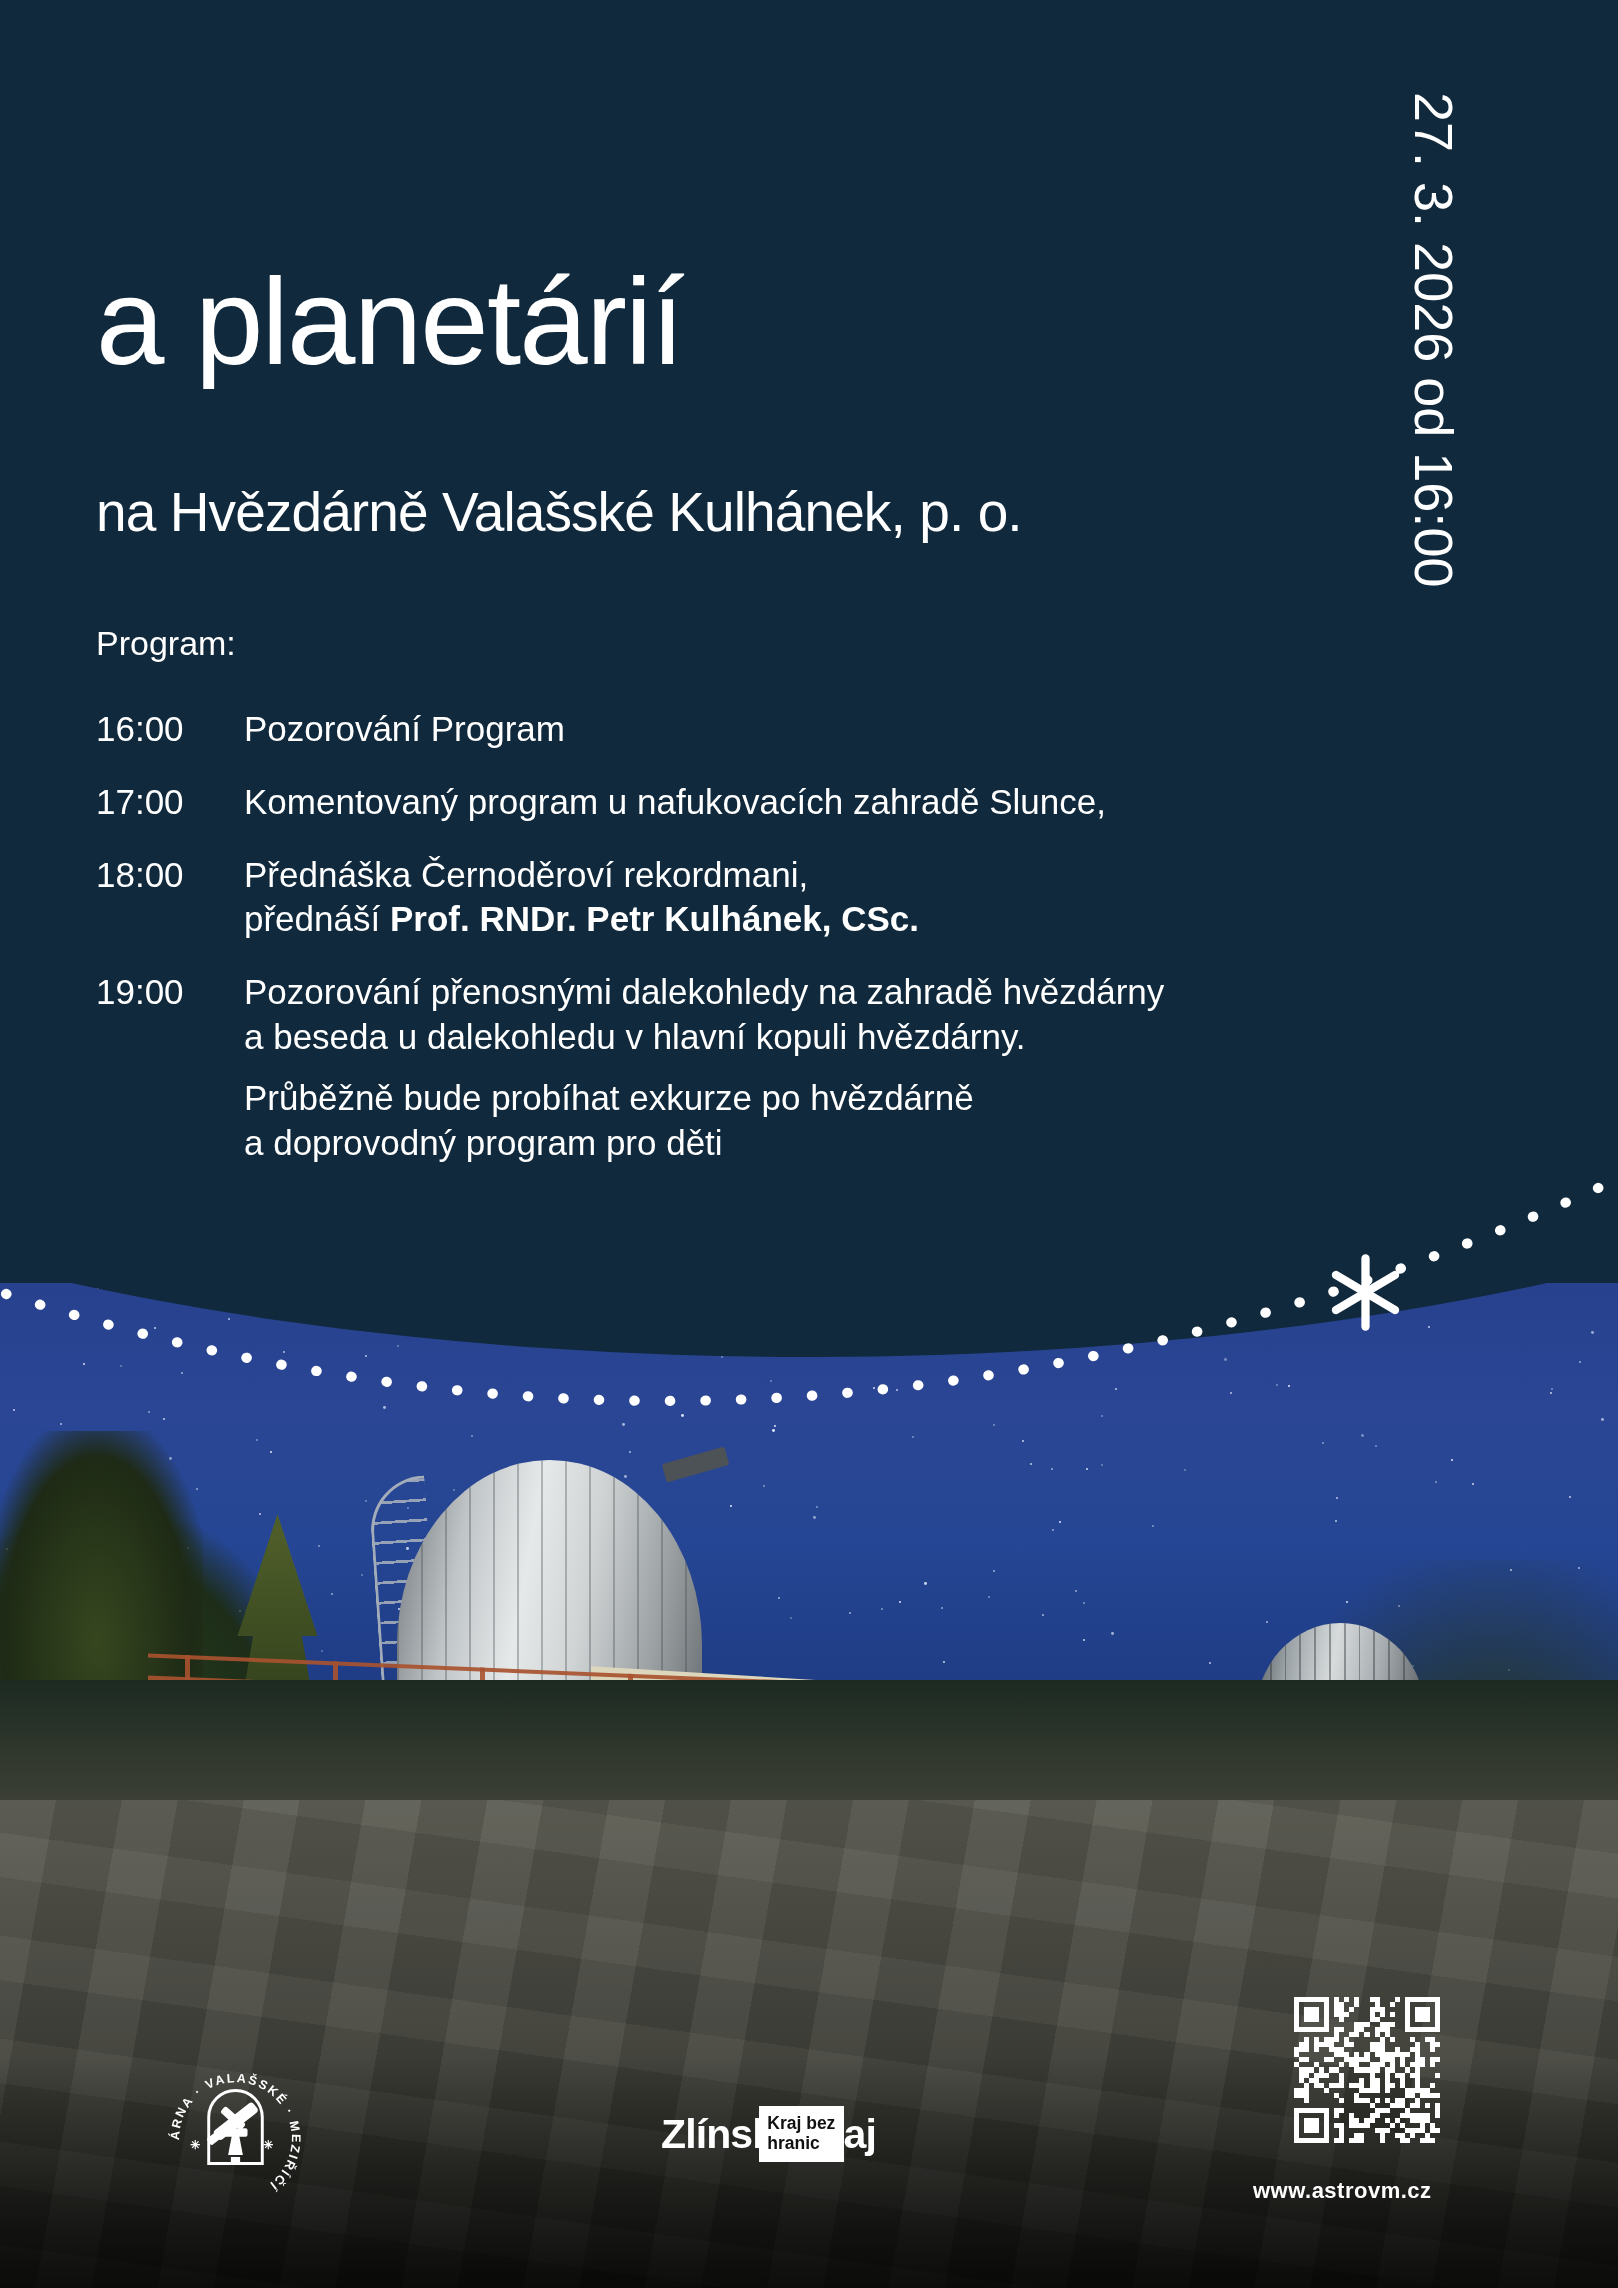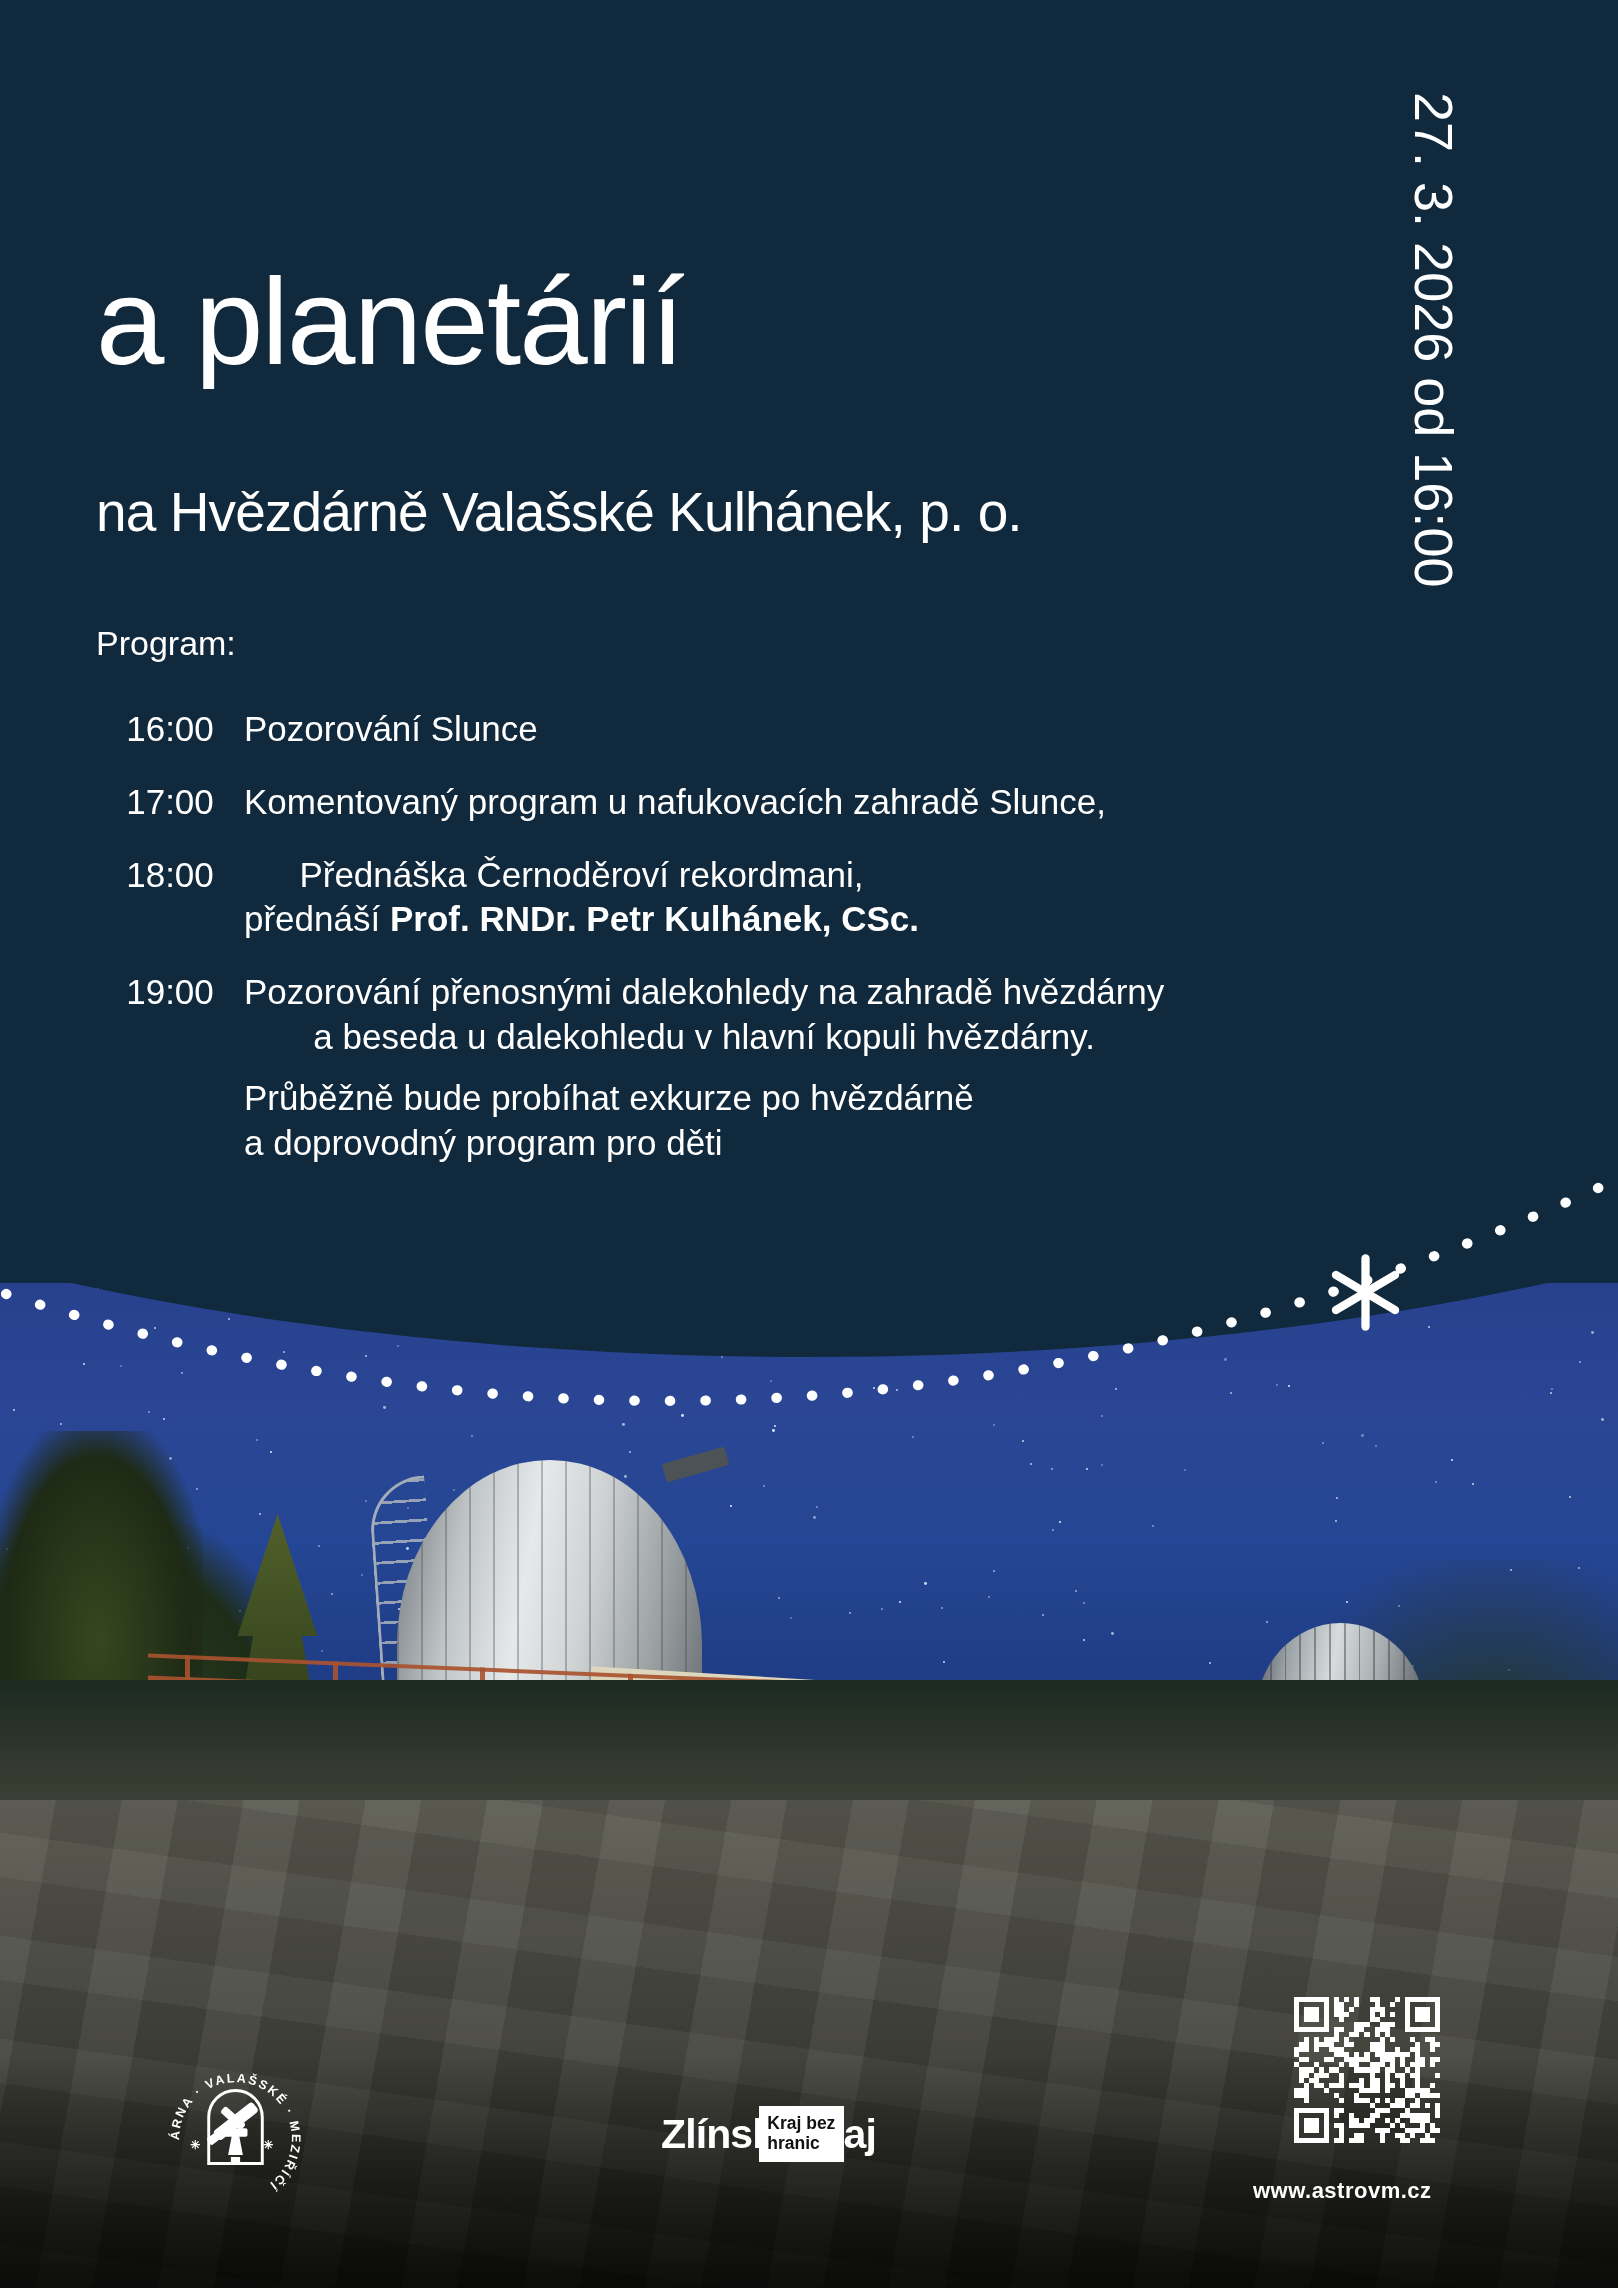--- a/index.html
+++ b/index.html
@@ -54,21 +54,21 @@
     transform-origin: 0 0;
     transform: rotate(90deg) translate(0, -100%);
   }
 
   
   #program-heading{
     position:absolute; left:96px; top:624px;
     font-size:34px; color:#ffffff; font-weight:400;
   }
   #program-list{ position:absolute; left:96px; top:707px; width:1292px; }
-  .prog-row{ display:flex; margin-bottom:28px;text-align:center; }
+  .prog-row{ display:flex; margin-bottom:28px; }
   .prog-time{
     width:148px; flex:0 0 148px;
     font-size:35px; color:#ffffff; font-weight:400;
     line-height:1.28;
   }
   .prog-desc{
     font-size:35px; color:#ffffff; font-weight:400;
     line-height:1.28;
   }
   .prog-desc b{ font-weight:700; }
@@ -595,21 +595,21 @@
 
     <div id="date-vertical">27. 3. 2026 od 16:00</div>
 
     <div id="program-heading">Program:</div>
 
     <div id="program-list">
 
       <div class="prog-row">
         <div class="prog-time">16:00</div>
         <div class="prog-desc">
-          <div>Pozorování Slunce</div>
+          <div>Pozorování Program</div>
         </div>
       </div>
 
       <div class="prog-row">
         <div class="prog-time">17:00</div>
         <div class="prog-desc">
           <div>Komentovaný program u nafukovacích zahradě Slunce,</div>
         </div>
       </div>
 

